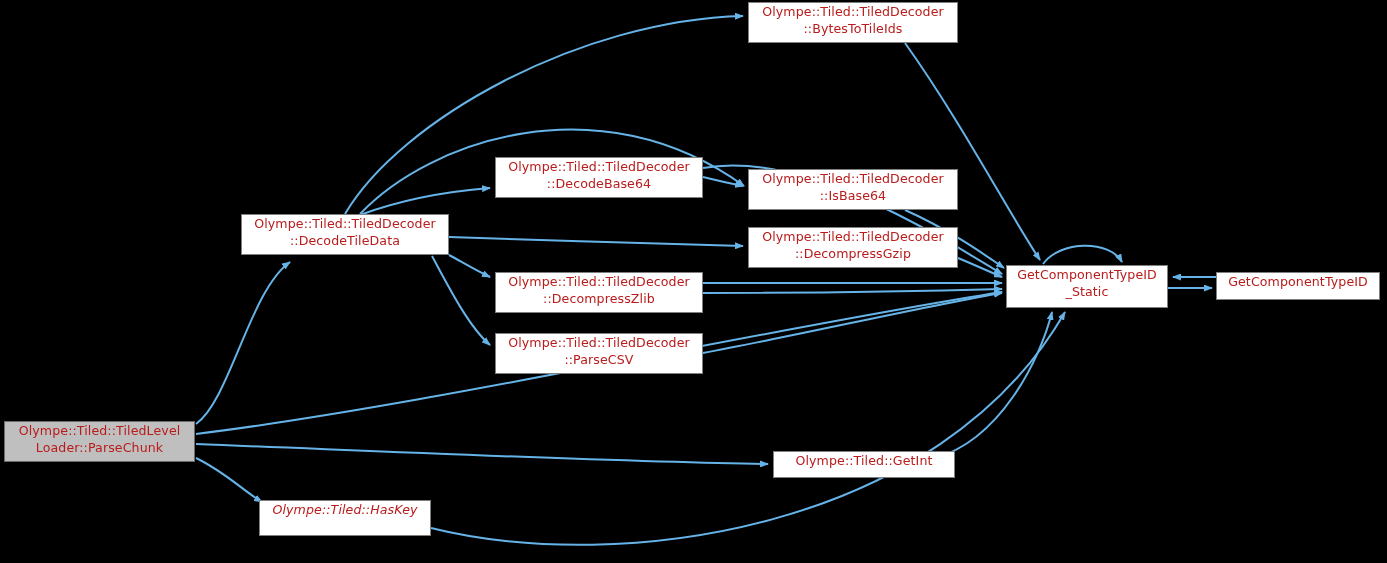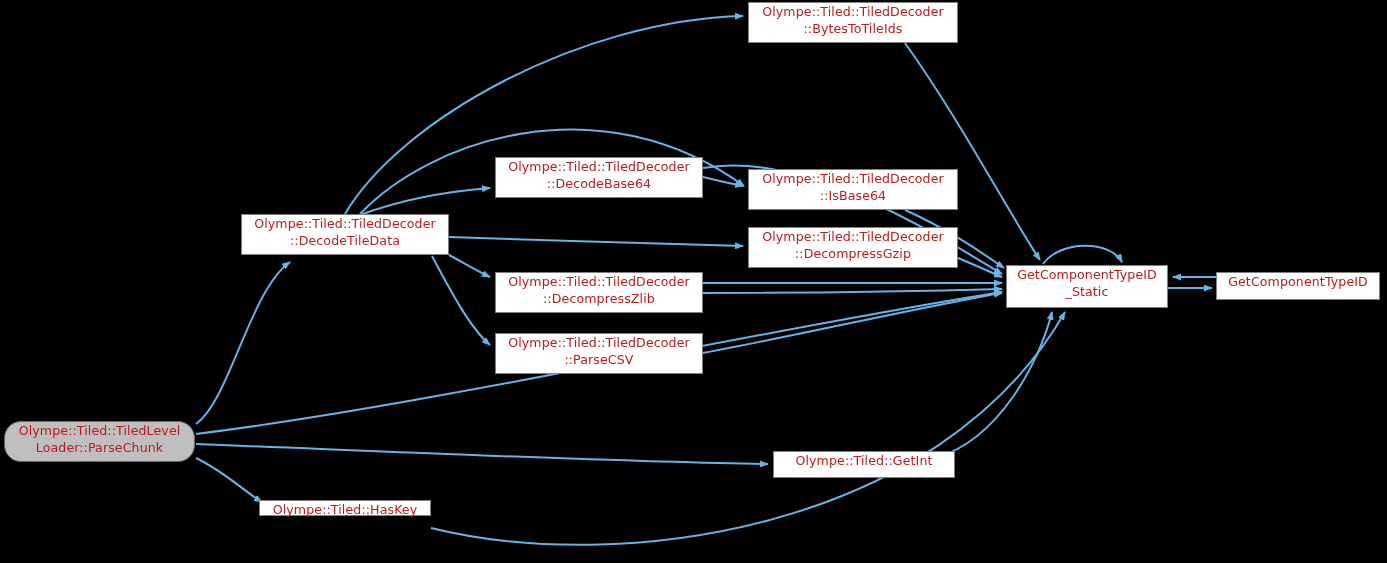--- a/index.html
+++ b/index.html
@@ -19,21 +19,21 @@
     color:#b91c1c;
     display:flex;
     justify-content:center;
     text-align:center;
     font-size:12.6px;
     line-height:17px;
     letter-spacing:0.1px;
     white-space:pre-line;
     padding:0 4px;
   }
-  .node-box.root{background:#bfbfbf;border-color:#6b6b6b;border-radius:17px;}
+  .node-box.root{background:#bfbfbf;border-color:#6b6b6b;}
   .node-label{display:block;width:100%;}
 </style>
 </head>
 <body>
 
 <div id="graph-root">
 
   <svg id="graph-svg" viewBox="0 0 1387 563" xmlns="http://www.w3.org/2000/svg">
     <defs>
       <marker id="arrowhead" markerWidth="9" markerHeight="7" refX="8" refY="3.5" orient="auto" markerUnits="userSpaceOnUse">
@@ -65,21 +65,21 @@
         <path d="M 1168,288 C 1185,288 1200,288 1212,288" fill="none" stroke="#66b3e8" stroke-width="2" marker-end="url(#arrowhead)"></path>
         <path d="M 1216,277 C 1200,277 1188,277 1173,277" fill="none" stroke="#66b3e8" stroke-width="2" marker-end="url(#arrowhead)"></path>
       </g>
   </svg>
 
   <div id="node-layer">
       <div class="node-box root" style="left: 4px; top: 421px; width: 191px; height: 41px;"><span class="node-label">Olympe::Tiled::TiledLevel
 Loader::ParseChunk</span></div>
       <div class="node-box" style="left: 241px; top: 214px; width: 208px; height: 41px;"><span class="node-label">Olympe::Tiled::TiledDecoder
 ::DecodeTileData</span></div>
-      <div class="node-box" style="left: 259px; top: 500px; width: 172px; height: 16px;"><span class="node-label">Olympe::Tiled::HasKey</span></div>
+      <div class="node-box" style="left: 259px; top: 500px; width: 172px; height: 36px; font-style: italic;"><span class="node-label">Olympe::Tiled::HasKey</span></div>
       <div class="node-box" style="left: 495px; top: 157px; width: 208px; height: 41px;"><span class="node-label">Olympe::Tiled::TiledDecoder
 ::DecodeBase64</span></div>
       <div class="node-box" style="left: 495px; top: 272px; width: 208px; height: 41px;"><span class="node-label">Olympe::Tiled::TiledDecoder
 ::DecompressZlib</span></div>
       <div class="node-box" style="left: 495px; top: 333px; width: 208px; height: 41px;"><span class="node-label">Olympe::Tiled::TiledDecoder
 ::ParseCSV</span></div>
       <div class="node-box" style="left: 748px; top: 2px; width: 210px; height: 41px;"><span class="node-label">Olympe::Tiled::TiledDecoder
 ::BytesToTileIds</span></div>
       <div class="node-box" style="left: 748px; top: 169px; width: 210px; height: 41px;"><span class="node-label">Olympe::Tiled::TiledDecoder
 ::IsBase64</span></div>

